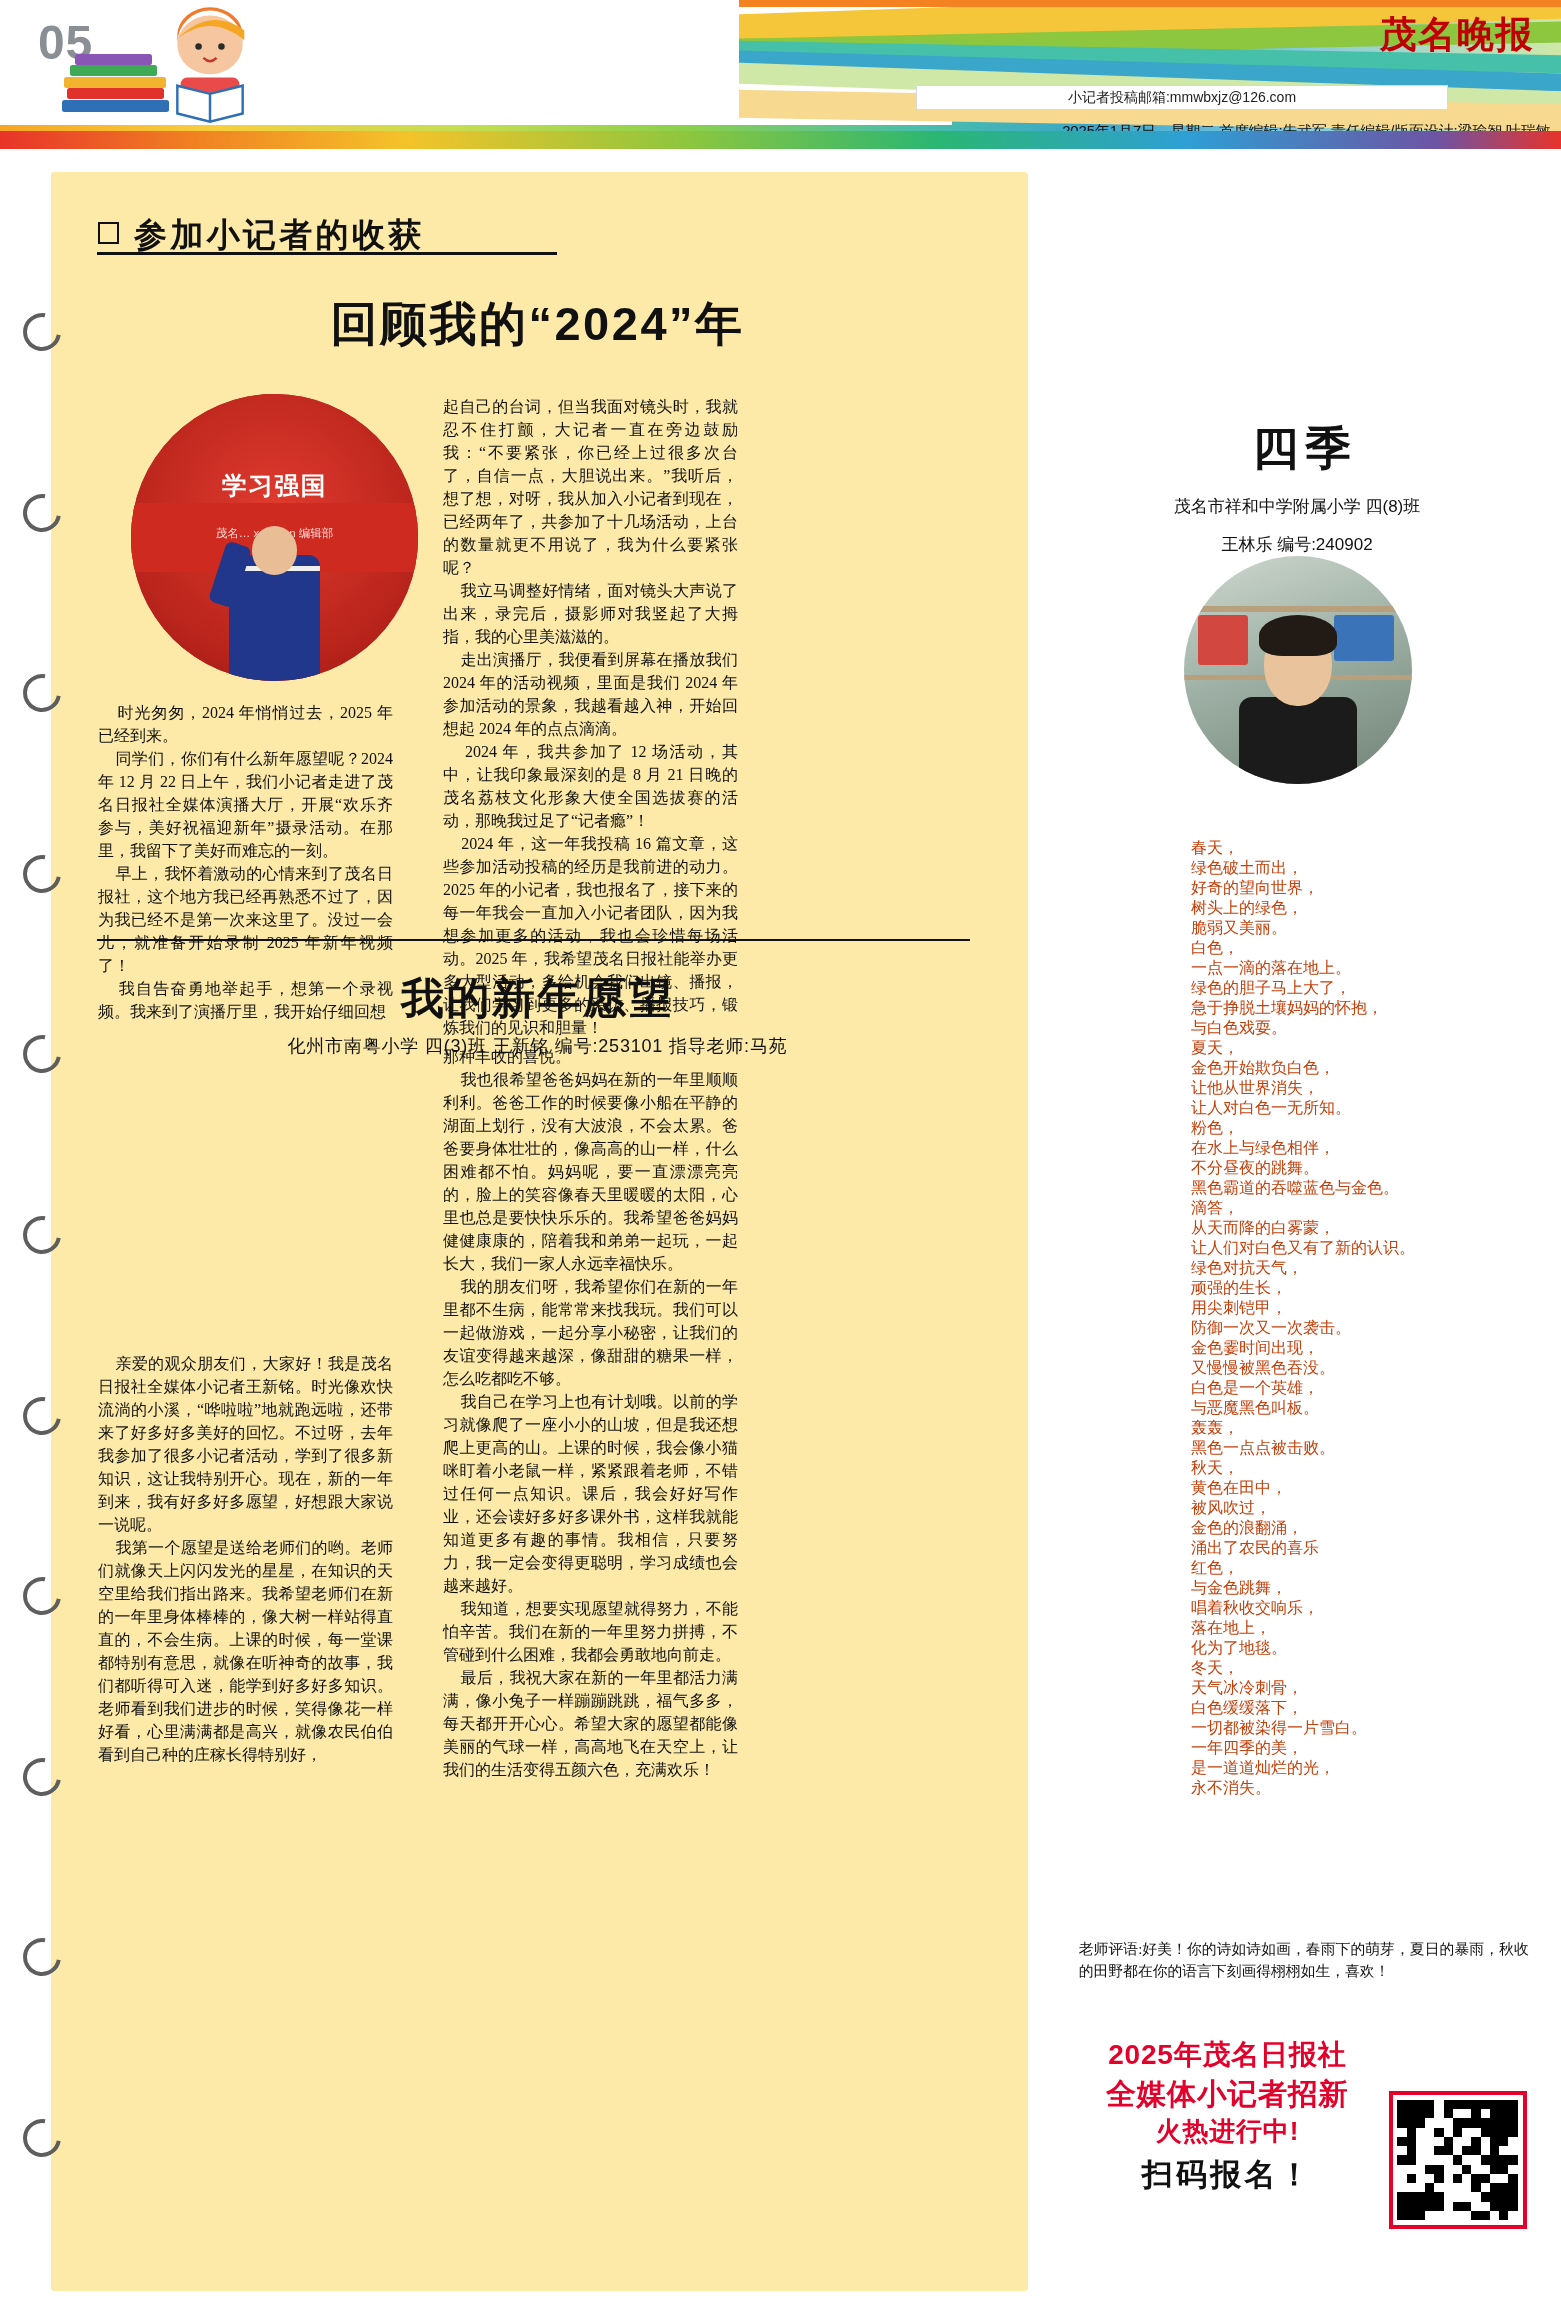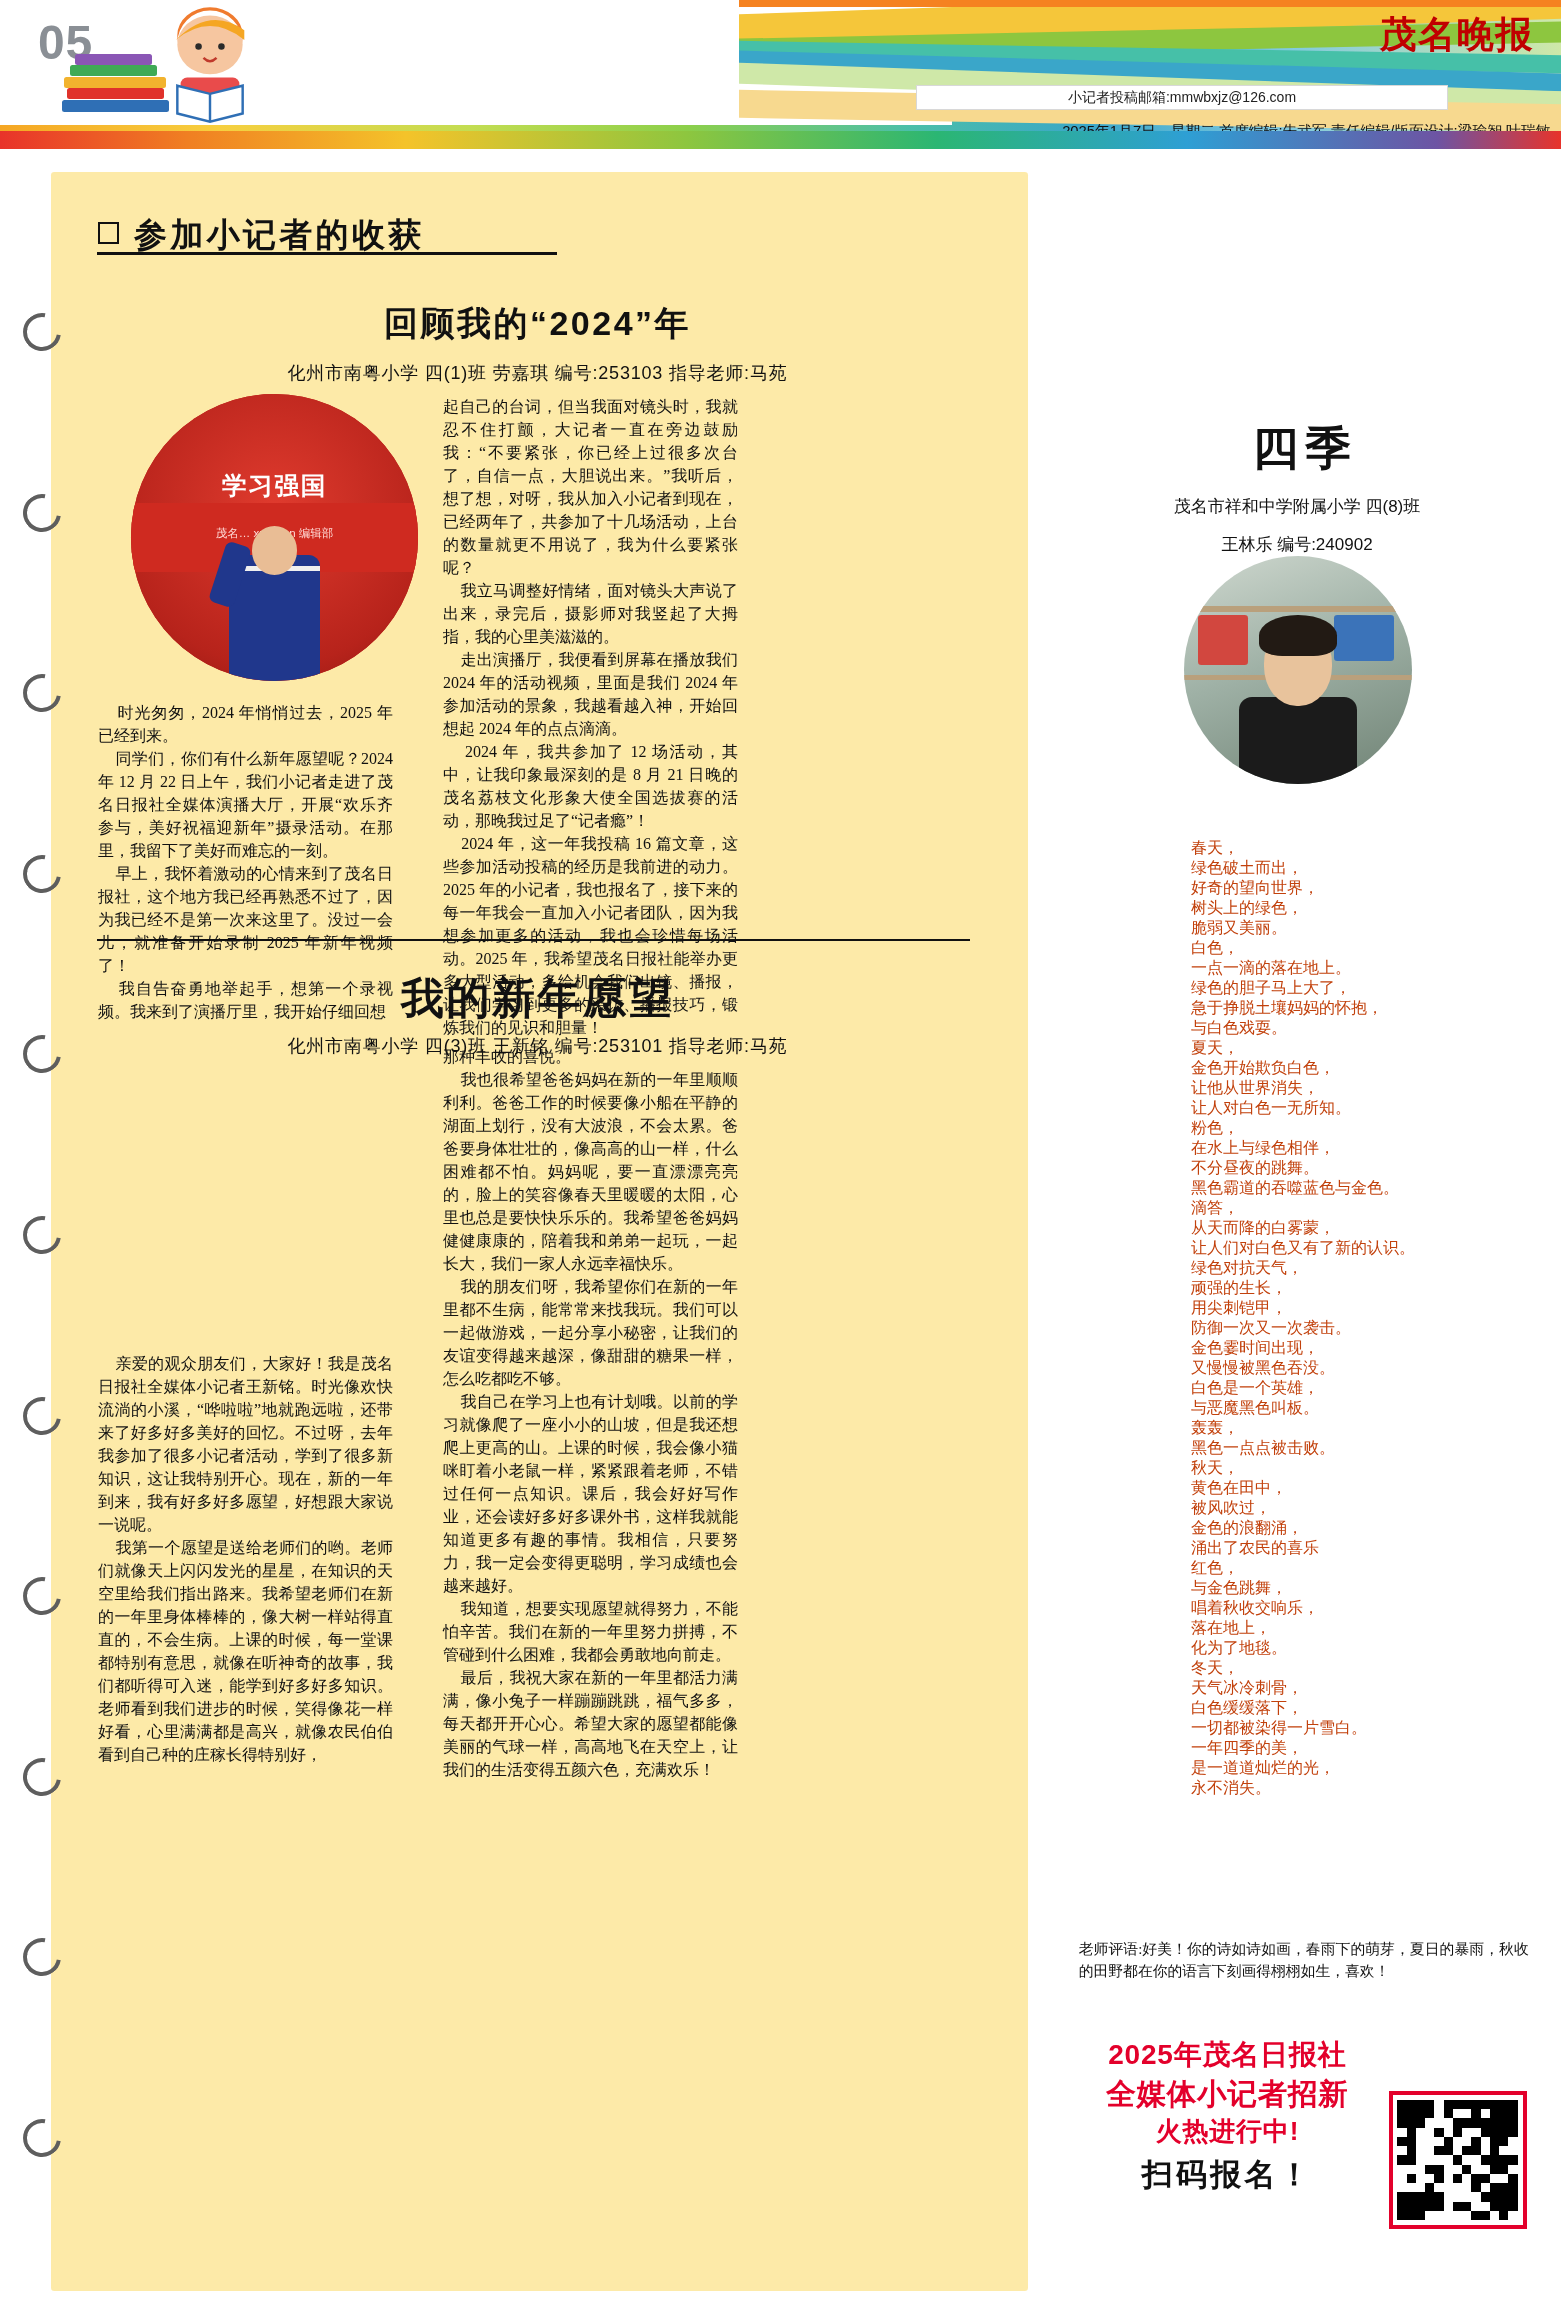--- a/index.html
+++ b/index.html
@@ -115,21 +115,21 @@
     position:absolute; left: 97px; top: 103px; width: 460px; height: 2.5px; background:#111;
   }
 
   .art-title {
     position: absolute;
     width: 895px; left: 90px;
     text-align: center;
     font-family: "Liberation Sans", sans-serif;
     font-weight: bold; color: #111;
   }
-  .art1-title { top: 152px; font-size: 34px; letter-spacing: 2.5px; }
+  .art1-title { top: 144px; font-size: 47px; letter-spacing: 2.5px; }
   .art-byline {
     position: absolute; width: 895px; left: 90px; text-align: center;
     font-family: "Liberation Sans", sans-serif;
     font-size: 18px; color: #111; letter-spacing: 0.8px;
   }
   .art1-byline { top: 212px; }
 
   .photo-round {
     position: absolute;
     border-radius: 50%;
@@ -301,21 +301,20 @@
   <div class="spiral" style="top:1609px;"></div>
   <div class="spiral" style="top:1789px;"></div>
   <div class="spiral" style="top:1970px;"></div>
 
   <div class="sec-head">
     <span class="sq"></span><span>参加小记者的收获</span>
   </div>
   <div class="sec-head-underline"></div>
 
   <div class="art-title art1-title">回顾我的“2024”年</div>
-  <div class="art-byline art1-byline">化州市南粤小学    四(1)班   劳嘉琪    编号:253103    指导老师:马苑</div>
 
   <div class="photo-round" id="photo1">
     <div class="ph1-bg"></div>
     <div class="ph1-band"></div>
     <div class="ph1-txt">学习强国</div>
     <div class="ph1-sub">茂名…   xuexi.cn   编辑部</div>
     <div class="ph1-body"></div>
     <div class="ph1-stripe"></div>
     <div class="ph1-head"></div>
     <div class="ph1-arm"></div>

